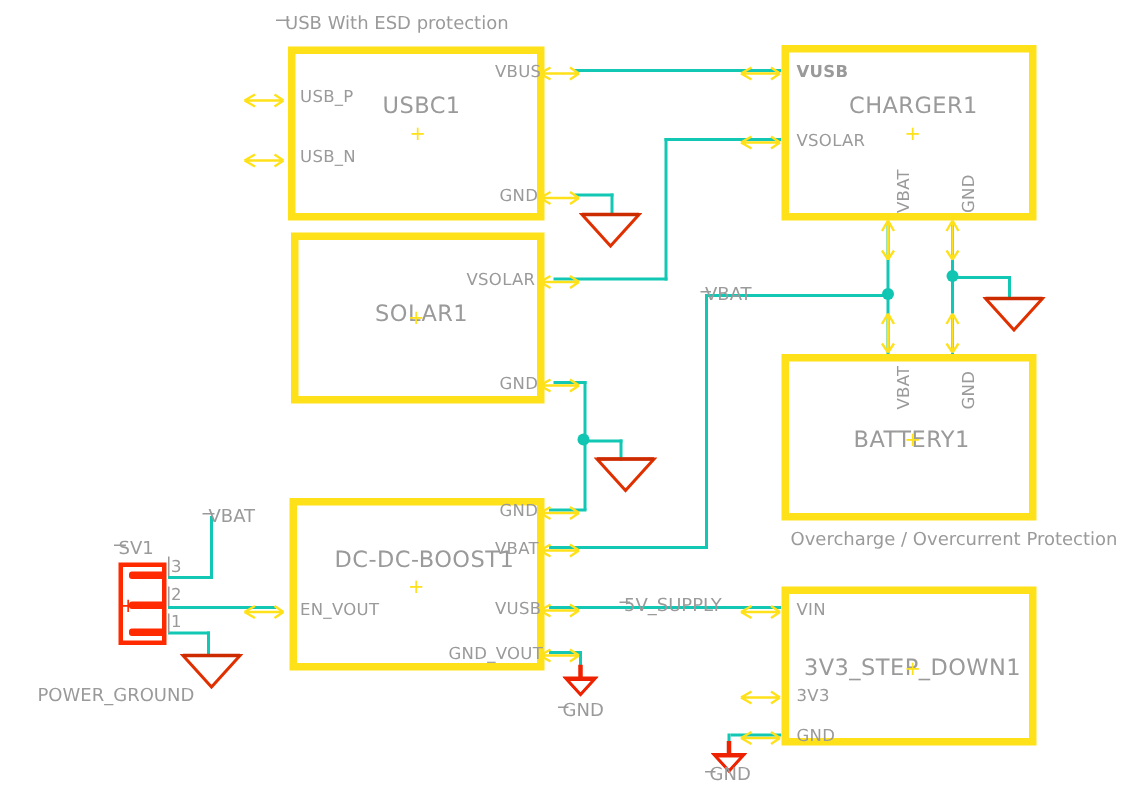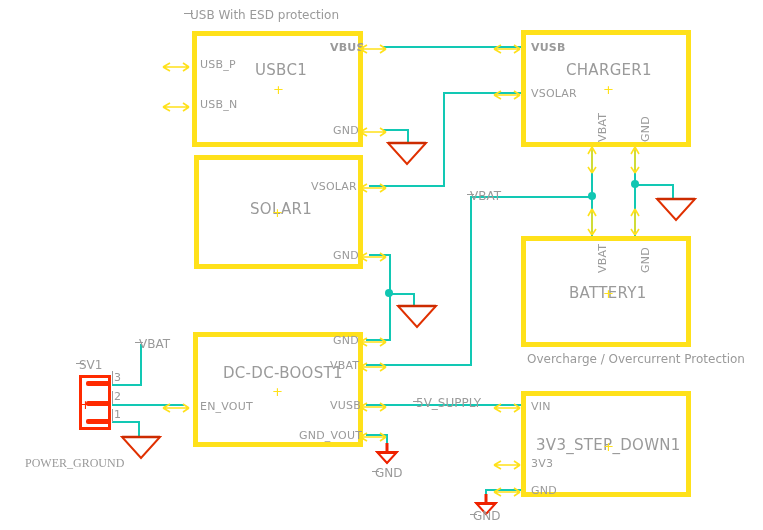--- a/index.html
+++ b/index.html
@@ -38,21 +38,21 @@
 
 <div id="canvas">
 
   <div class="note" style="left:190px;top:8px;">
     <span class="netmark" style="left:-6px;top:5px;width:9px;height:1px;background:#9a9a9a;position:absolute;"></span>
     <span>USB With ESD protection</span>
   </div>
   <div class="note" style="left:527px;top:352px;">
     <span>Overcharge / Overcurrent Protection</span>
   </div>
-  <div class="note" style="left:25px;top:456px;font-family:Liberation Serif, serif;">
+  <div class="note" style="left:25px;top:456px;">
     <span>POWER_GROUND</span>
   </div>
 
   <div class="wire h" style="left:383px;top:46px;width:138px;"></div>
 
   <div class="wire h" style="left:383px;top:129px;width:26px;"></div>
   <div class="wire v" style="left:407px;top:129px;height:15px;"></div>
 
   <div class="wire h" style="left:369px;top:185px;width:76px;"></div>
   <div class="wire v" style="left:443px;top:92px;height:95px;"></div>
@@ -91,21 +91,21 @@
   <div class="wire h" style="left:112px;top:404px;width:72px;"></div>
 
   <div class="wire h" style="left:112px;top:421px;width:28px;"></div>
   <div class="wire v" style="left:138px;top:421px;height:17px;"></div>
 
   <div class="blk" style="left:192px;top:31px;width:171px;height:116px;"></div>
   <div class="blk-name" style="left:255px;top:61px;">USBC1</div>
   <div class="blk-cross" style="left:273px;top:83px;">+</div>
   <div class="pin-lbl" style="left:200px;top:58px;">USB_P</div>
   <div class="pin-lbl" style="left:200px;top:98px;">USB_N</div>
-  <div class="pin-lbl" style="left:330px;top:41px;font-weight:bold;">VBUS</div>
+  <div class="pin-lbl" style="left:330px;top:41px;">VBUS</div>
   <div class="pin-lbl" style="left:333px;top:124px;">GND</div>
 
   <div class="arrowpin" style="left:162px;top:58px;">
     <svg width="28" height="12" viewBox="0 0 28 12">
         <g stroke="#ffe11a" stroke-width="1.6" fill="none">
       <path d="M1 6 L8 2 M1 6 L8 10 M1 6 L27 6 M27 6 L21 2 M27 6 L21 10"></path>
         </g>
       </svg>
   </div>
   <div class="arrowpin" style="left:162px;top:98px;">

